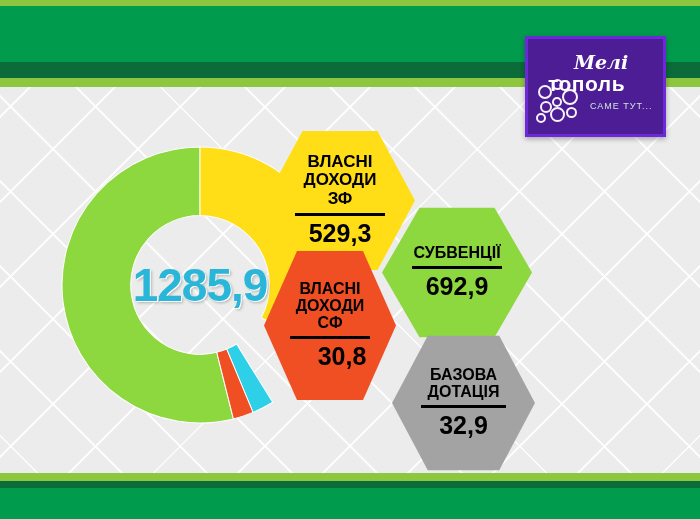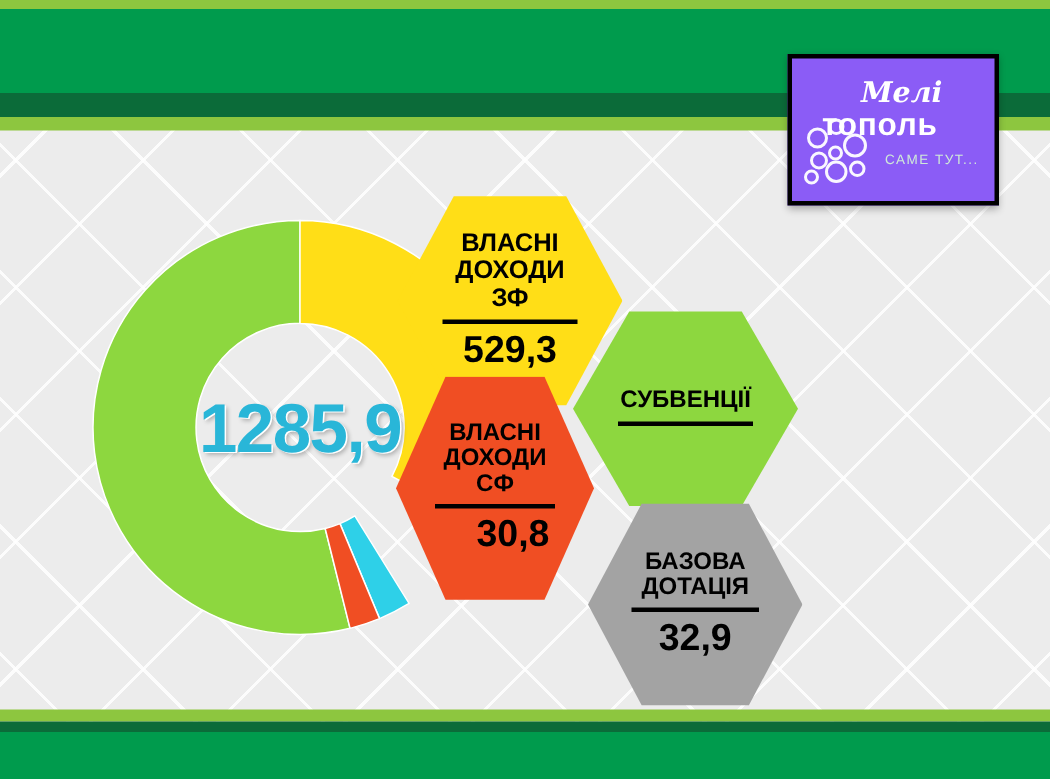--- a/index.html
+++ b/index.html
@@ -39,21 +39,21 @@
     background:#8dc63f;
   }
   .header-title{
     position:absolute;left:0;top:14px;width:700px;text-align:center;
     color:#ffffff;font-size:23px;font-weight:bold;letter-spacing:.4px;
     text-shadow:1px 1px 2px rgba(0,0,0,.35);
   }
   
   .logo{
     position:absolute;left:525px;top:36px;width:135px;height:95px;
-    background:#8b5cf6;border:3px solid #000000;z-index:5;
+    background:#4c1d95;border:3px solid #6d28d9;z-index:5;
     box-shadow:0 2px 5px rgba(0,0,0,.3);
   }
   .logo .logo-dots{
     position:absolute;left:8px;top:40px;width:52px;height:46px;
   }
   .logo .logo-dots i{
     position:absolute;display:block;border-radius:50%;
     border:2px solid #ffffff;opacity:.95;
   }
   .logo .logo-text1{
@@ -176,20 +176,21 @@
   <div class="hex-label">ВЛАСНІ</div>
   <div class="hex-label">ДОХОДИ</div>
   <div class="hex-label">СФ</div>
   <div class="hex-rule"></div>
   <div class="hex-value">30,8</div>
 </div>
 
 <div class="hex hex-subv">
   <div class="hex-label">СУБВЕНЦІЇ</div>
   <div class="hex-rule"></div>
+  <div class="hex-value">692,9</div>
 </div>
 
 <div class="hex hex-base">
   <div class="hex-label">БАЗОВА</div>
   <div class="hex-label">ДОТАЦІЯ</div>
   <div class="hex-rule"></div>
   <div class="hex-value">32,9</div>
 </div>
 
 <div class="bottom-band">

